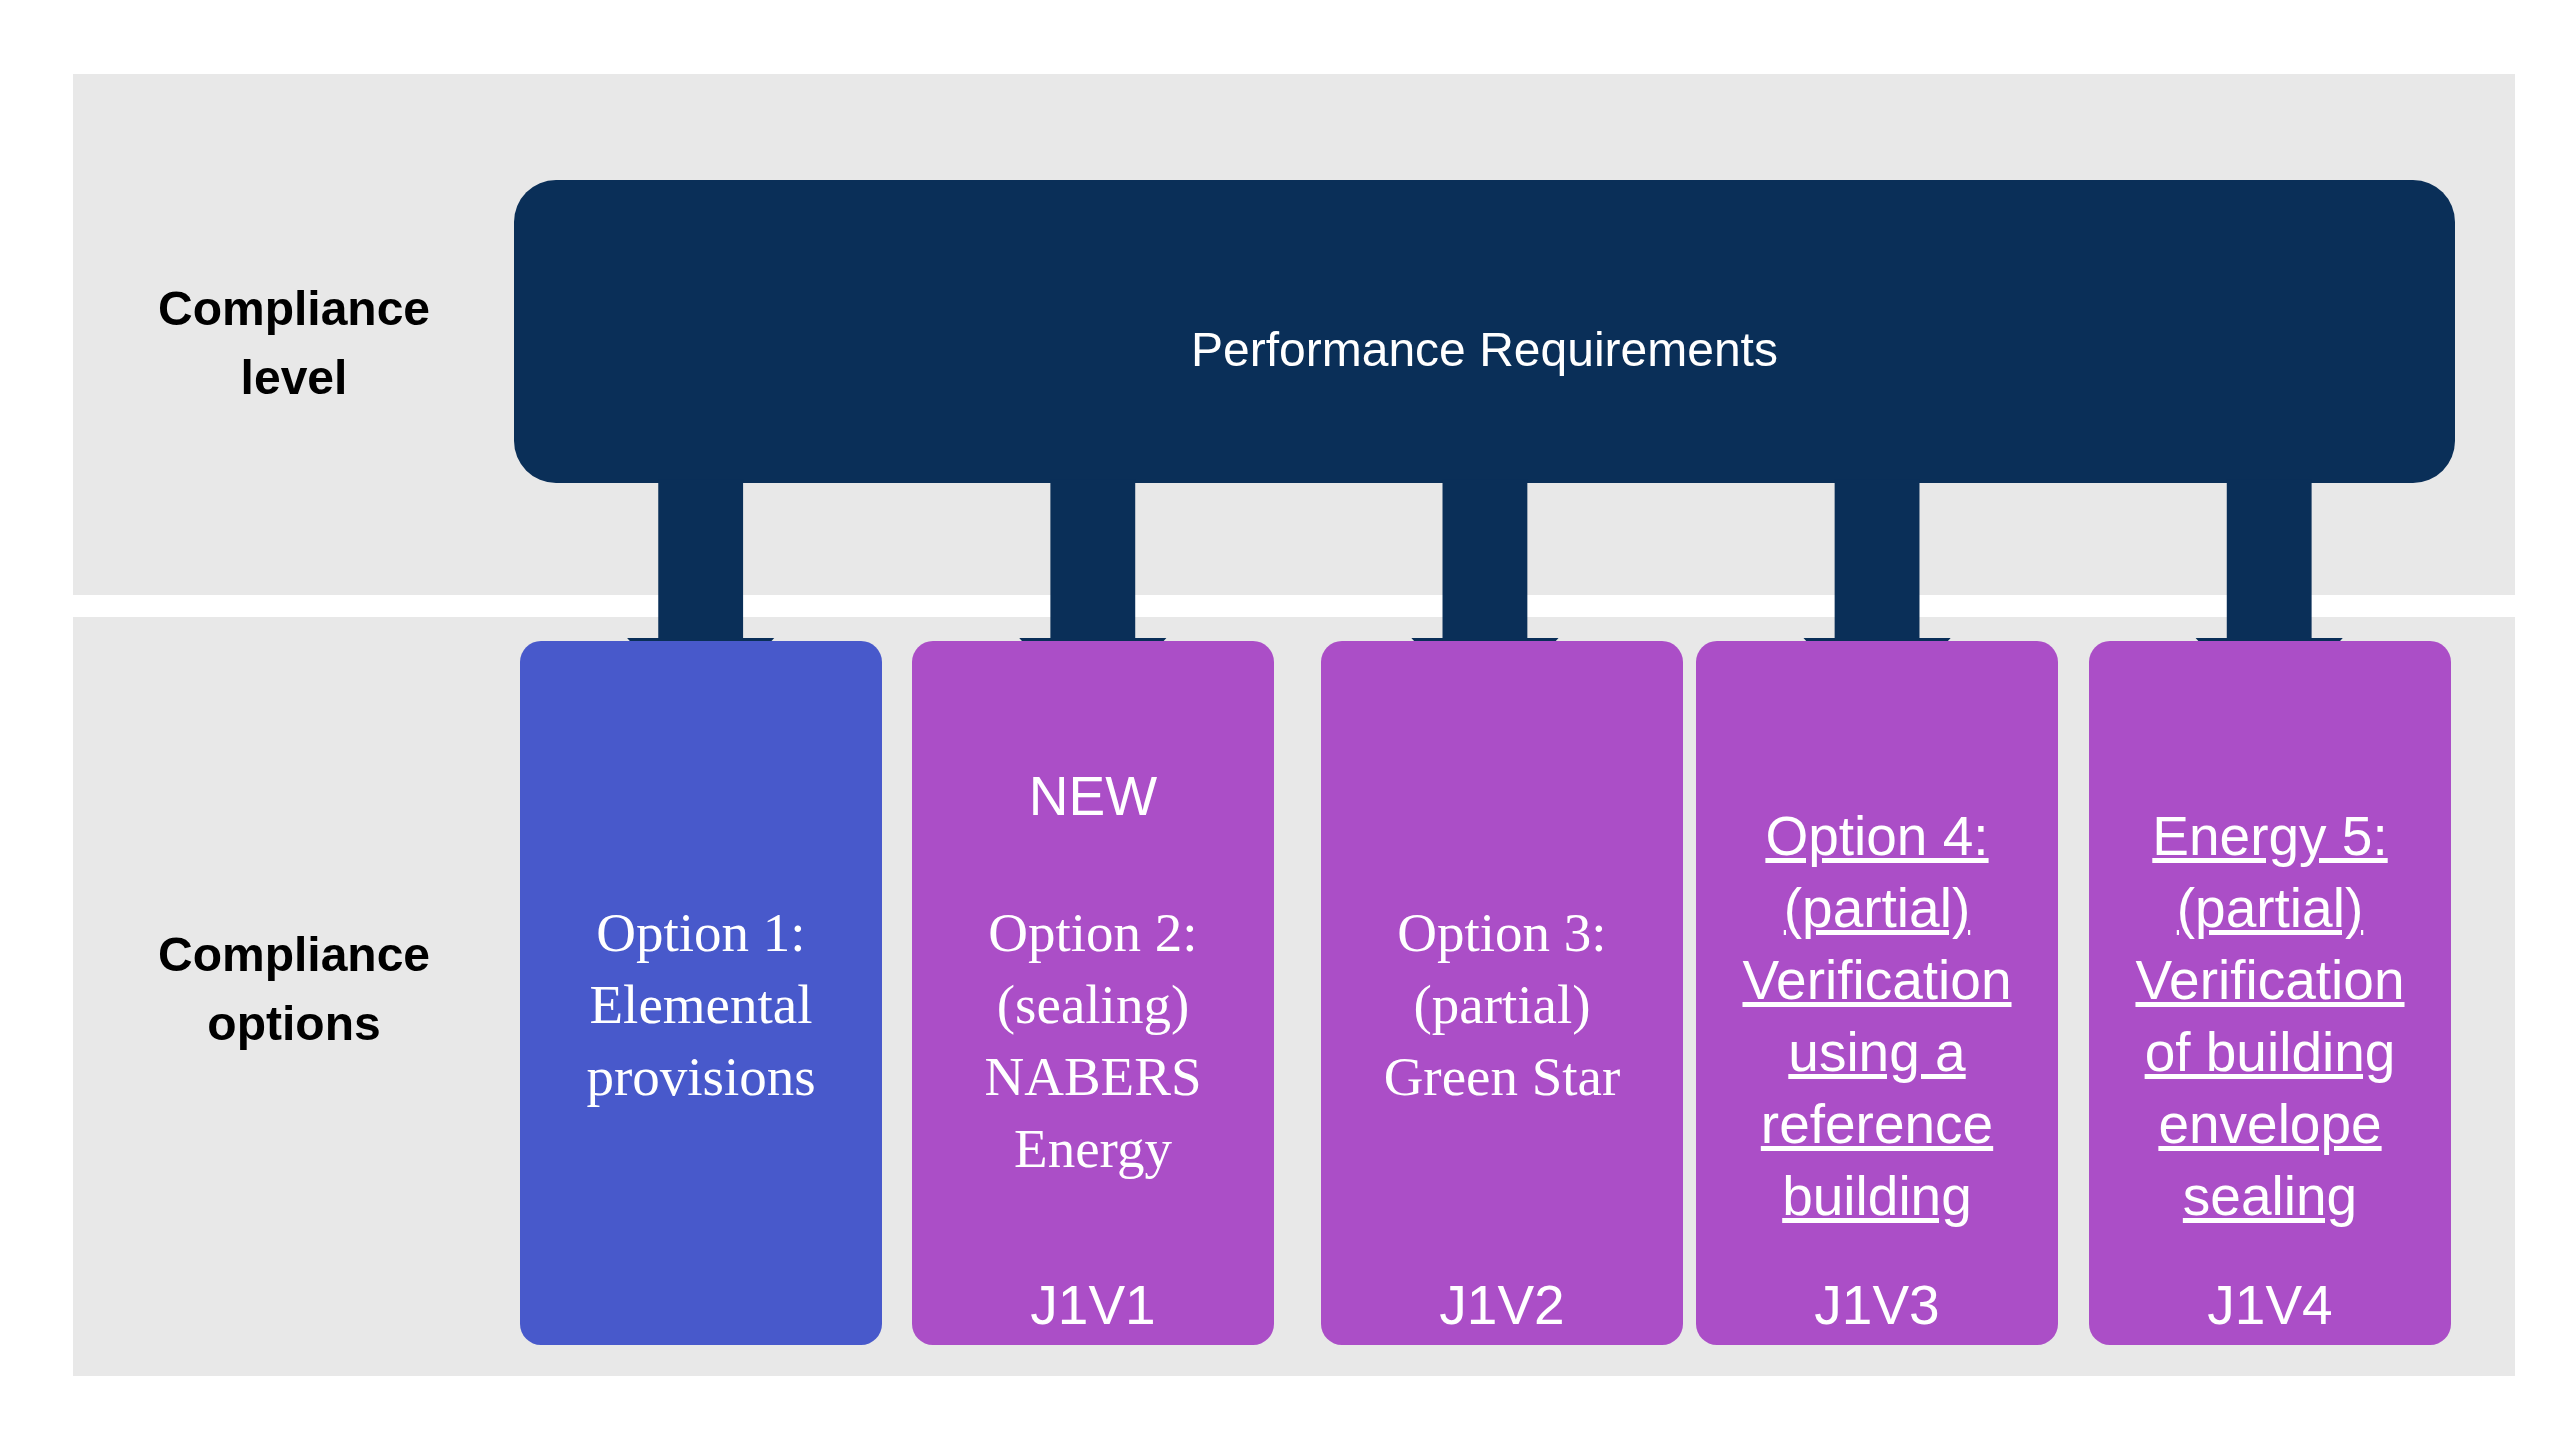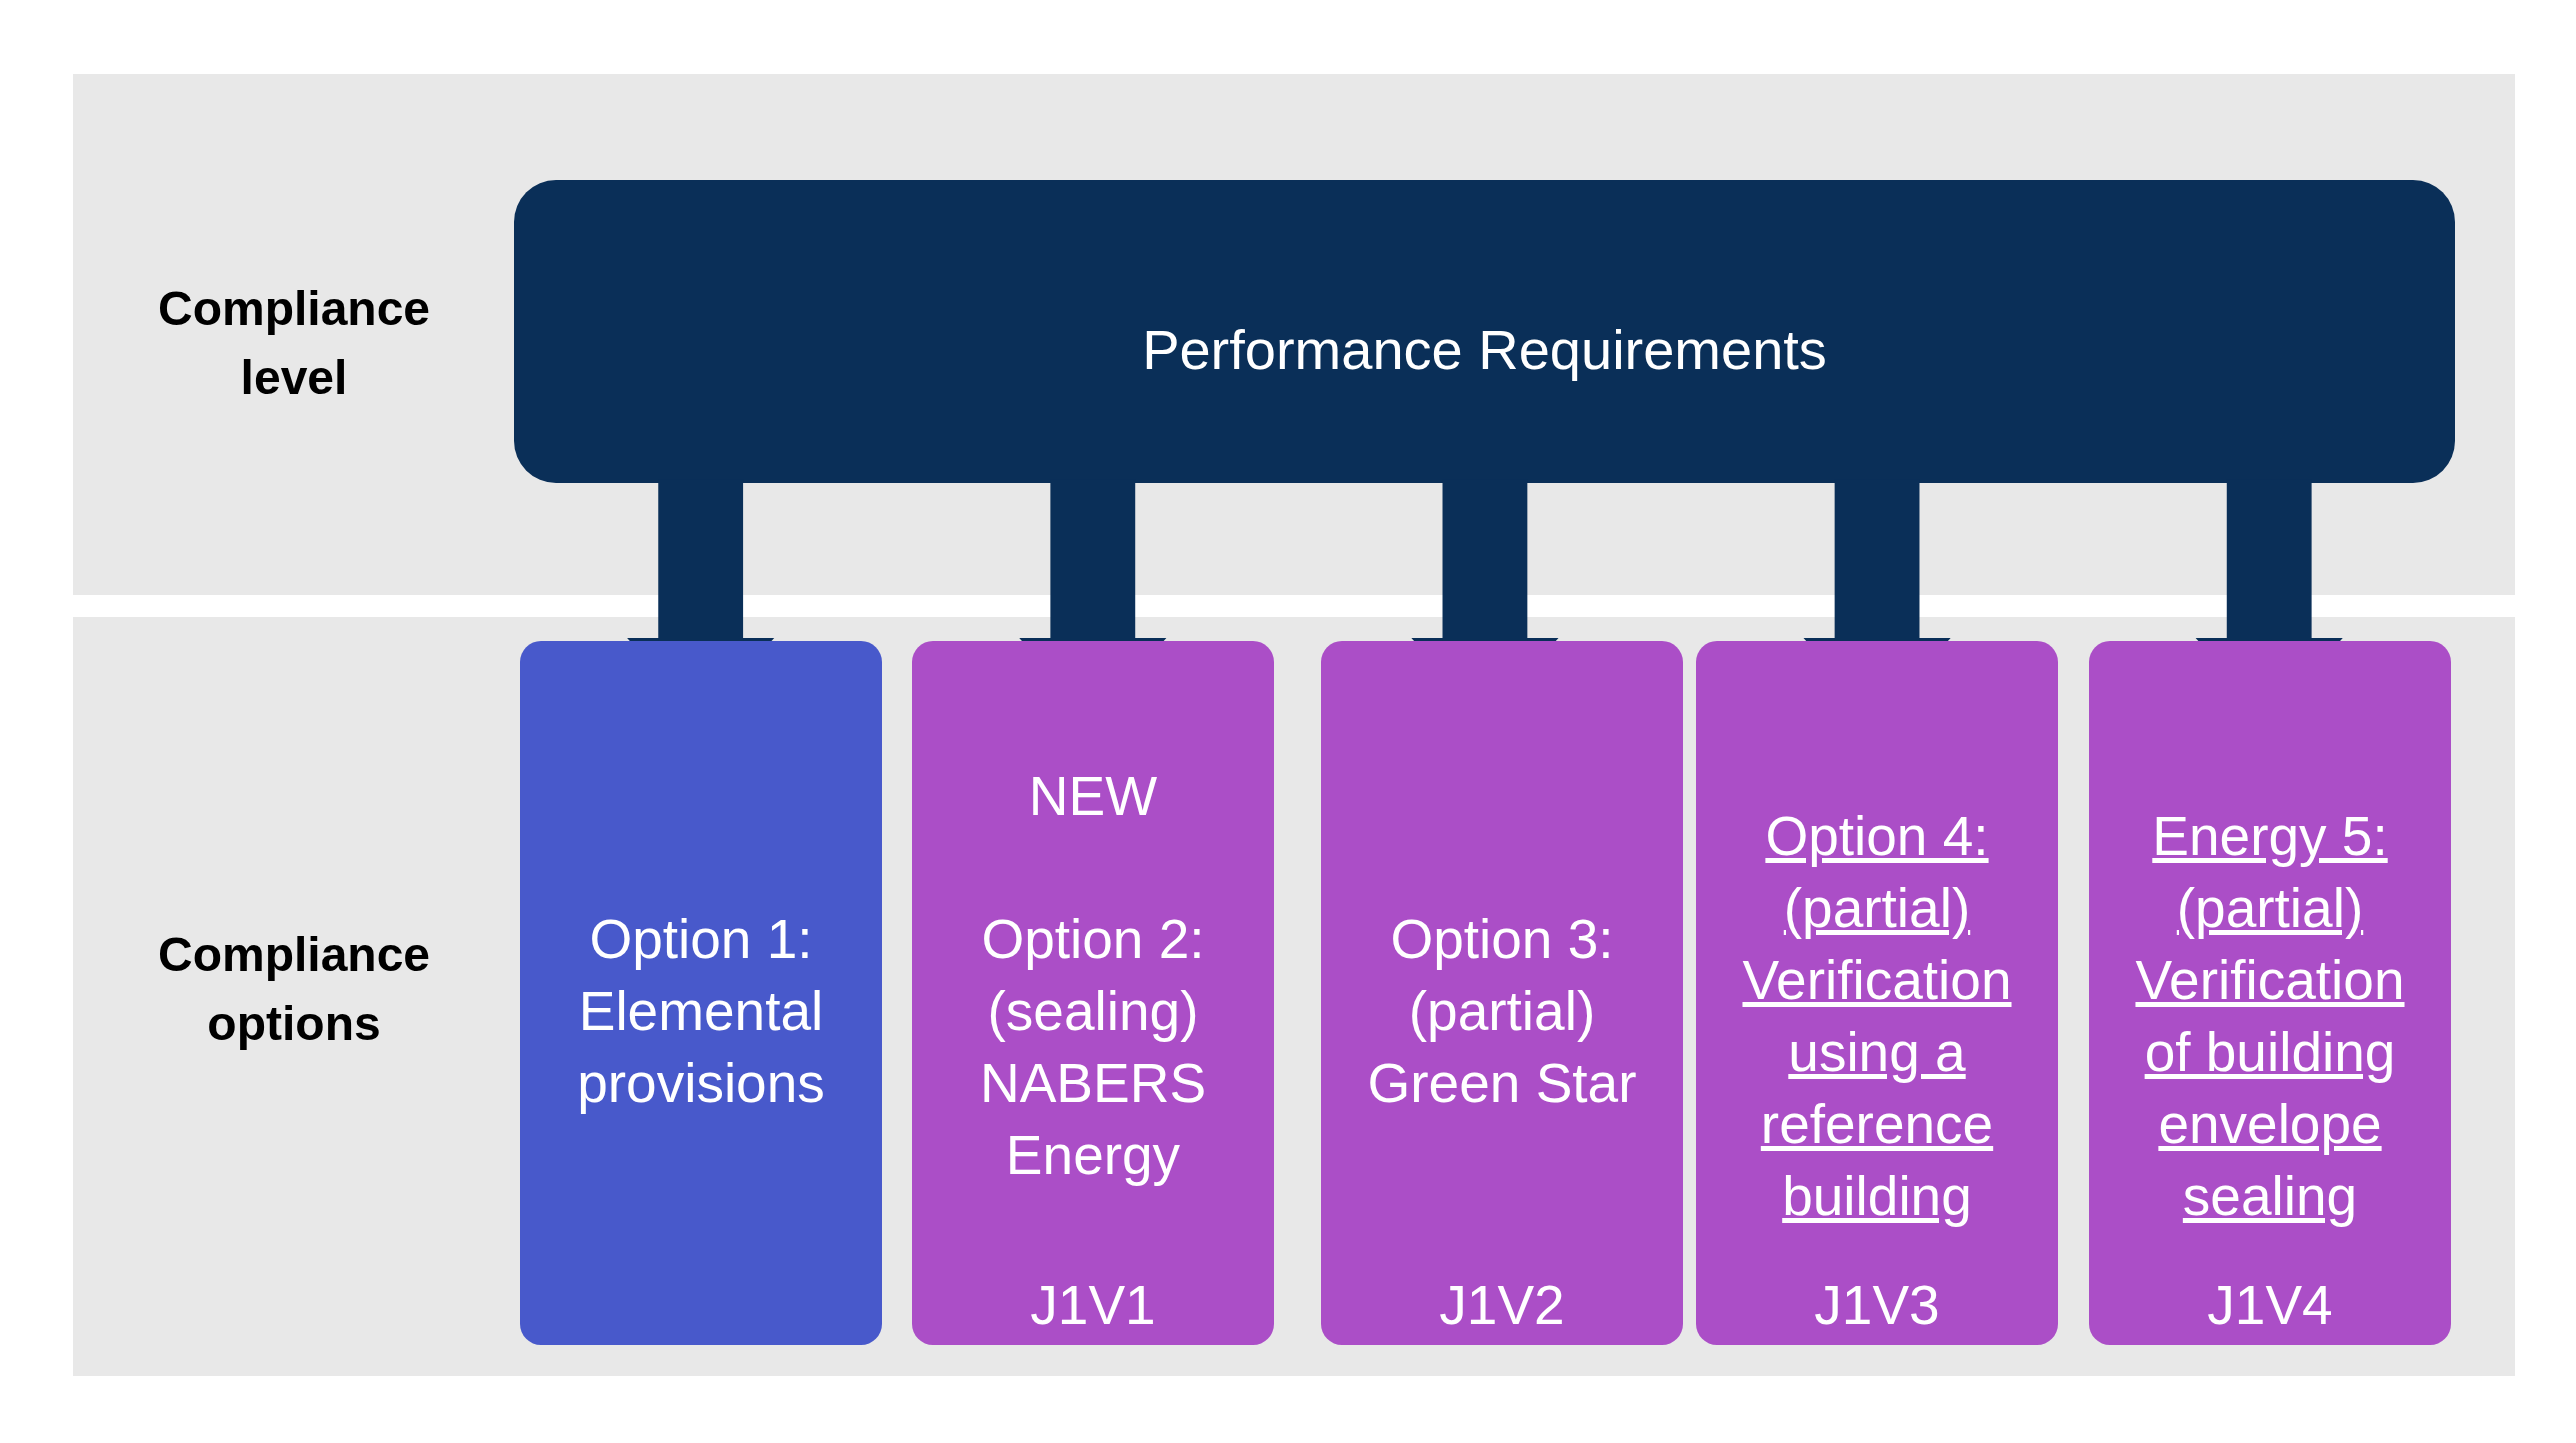--- a/index.html
+++ b/index.html
@@ -26,21 +26,21 @@
 
   .perf-box{
     position:absolute;left:514px;top:180px;
     width:1941px;height:303px;
     background:var(--navy,#0a2f58);
     border-radius:42px;
   }
   .perf-title{
     position:absolute;top:135px;left:0;width:100%;
     text-align:center;color:var(--card_text,#fff);
-    font-size:56px;line-height:69px;
+    font-size:48px;line-height:69px;
   }
 
   .arrows{position:absolute;left:0;top:0;width:2576px;height:1443px;pointer-events:none;}
   .fill-navy{fill:var(--navy,#0a2f58);}
   .fill-bg{fill:var(--bg,#e8e8e8);}
 
   .card{
     position:absolute;top:641px;
     width:362px;height:704px;
     border-radius:21px;
@@ -49,21 +49,21 @@
   .card-blue{background:var(--blue,#4859cb);}
   .card-purple{background:var(--purple,#ab4ec7);}
   .c1{left:520px;} .c2{left:912px;} .c3{left:1304px;margin-left:17px;} .c4{left:1696px;} .c5{left:2089px;}
 
   .card .txt{
     position:absolute;left:0;width:100%;
     text-align:center;white-space:pre-line;
     font-size:55px;line-height:72px;
   }
   .badge{top:119px;}
-  .text-mid{top:262px;}
+  .text-mid{top:256px;font-family:Liberation Serif, serif;}
   .text-high{top:159px;text-decoration:underline;}
   .code-one{top:628px;}
   .code-two{top:555px;}
 </style>
 </head>
 <body>
 
 <div class="canvas">
 
   <div class="band band-top"></div>

